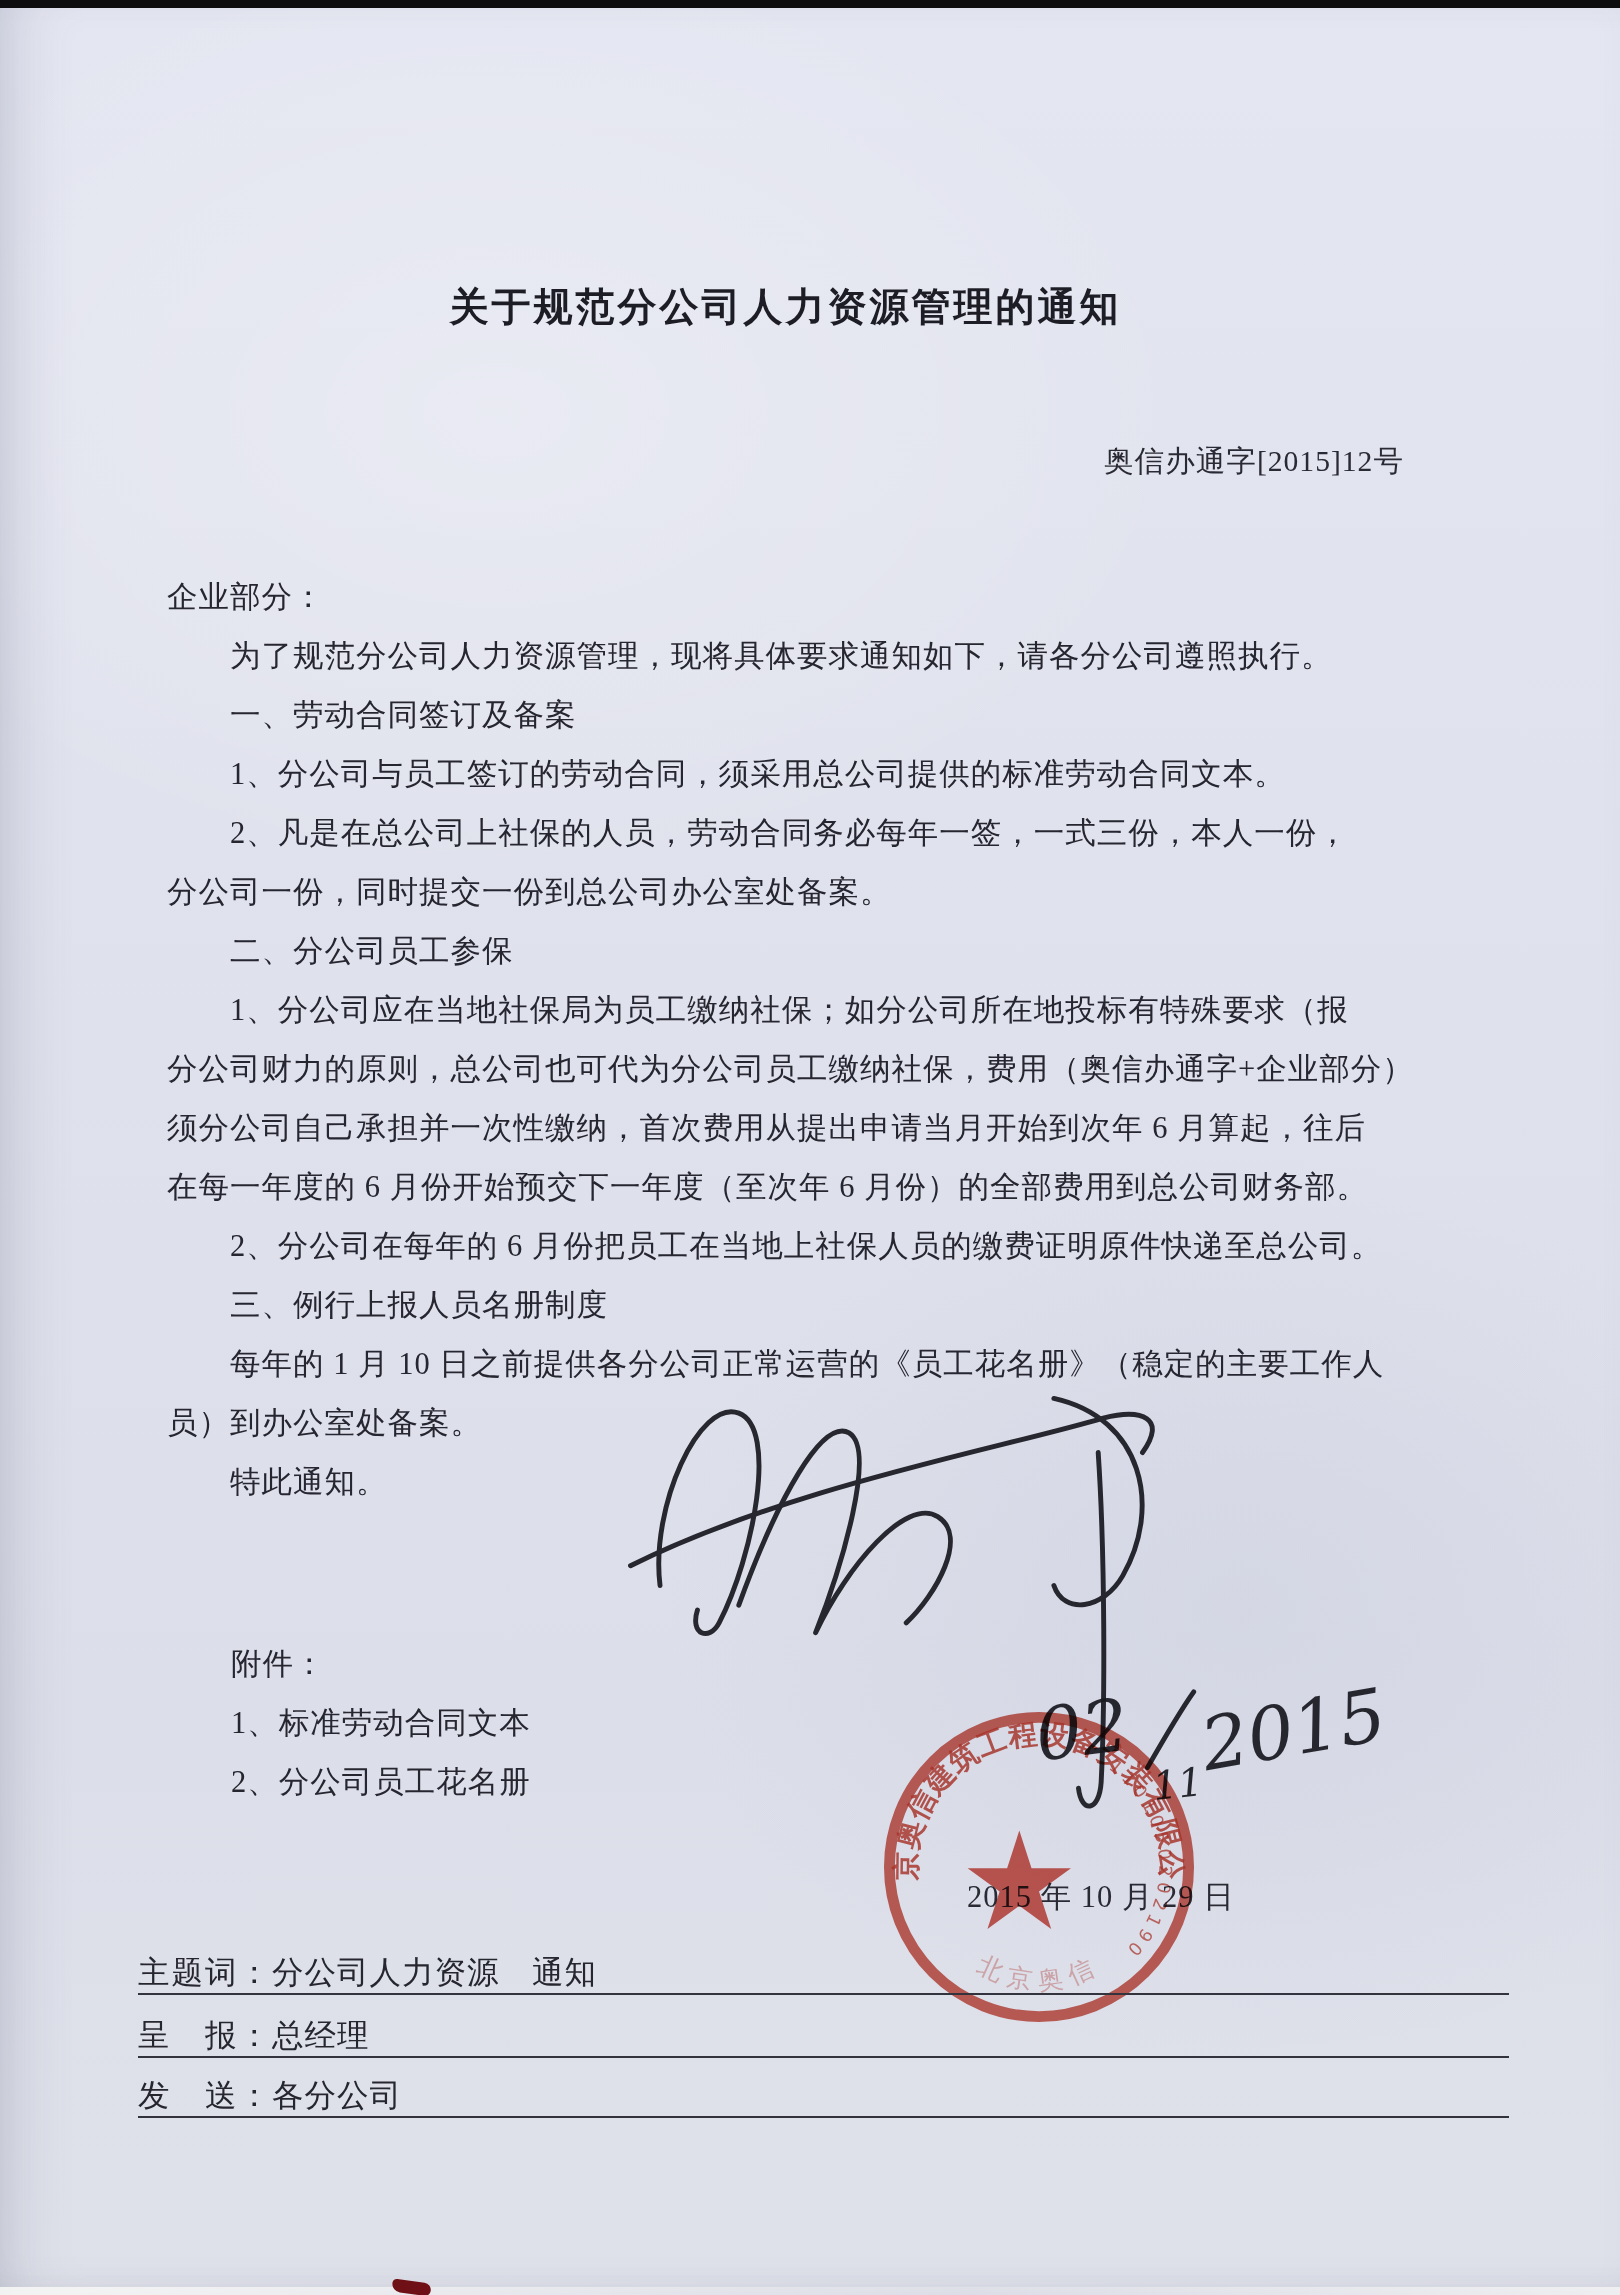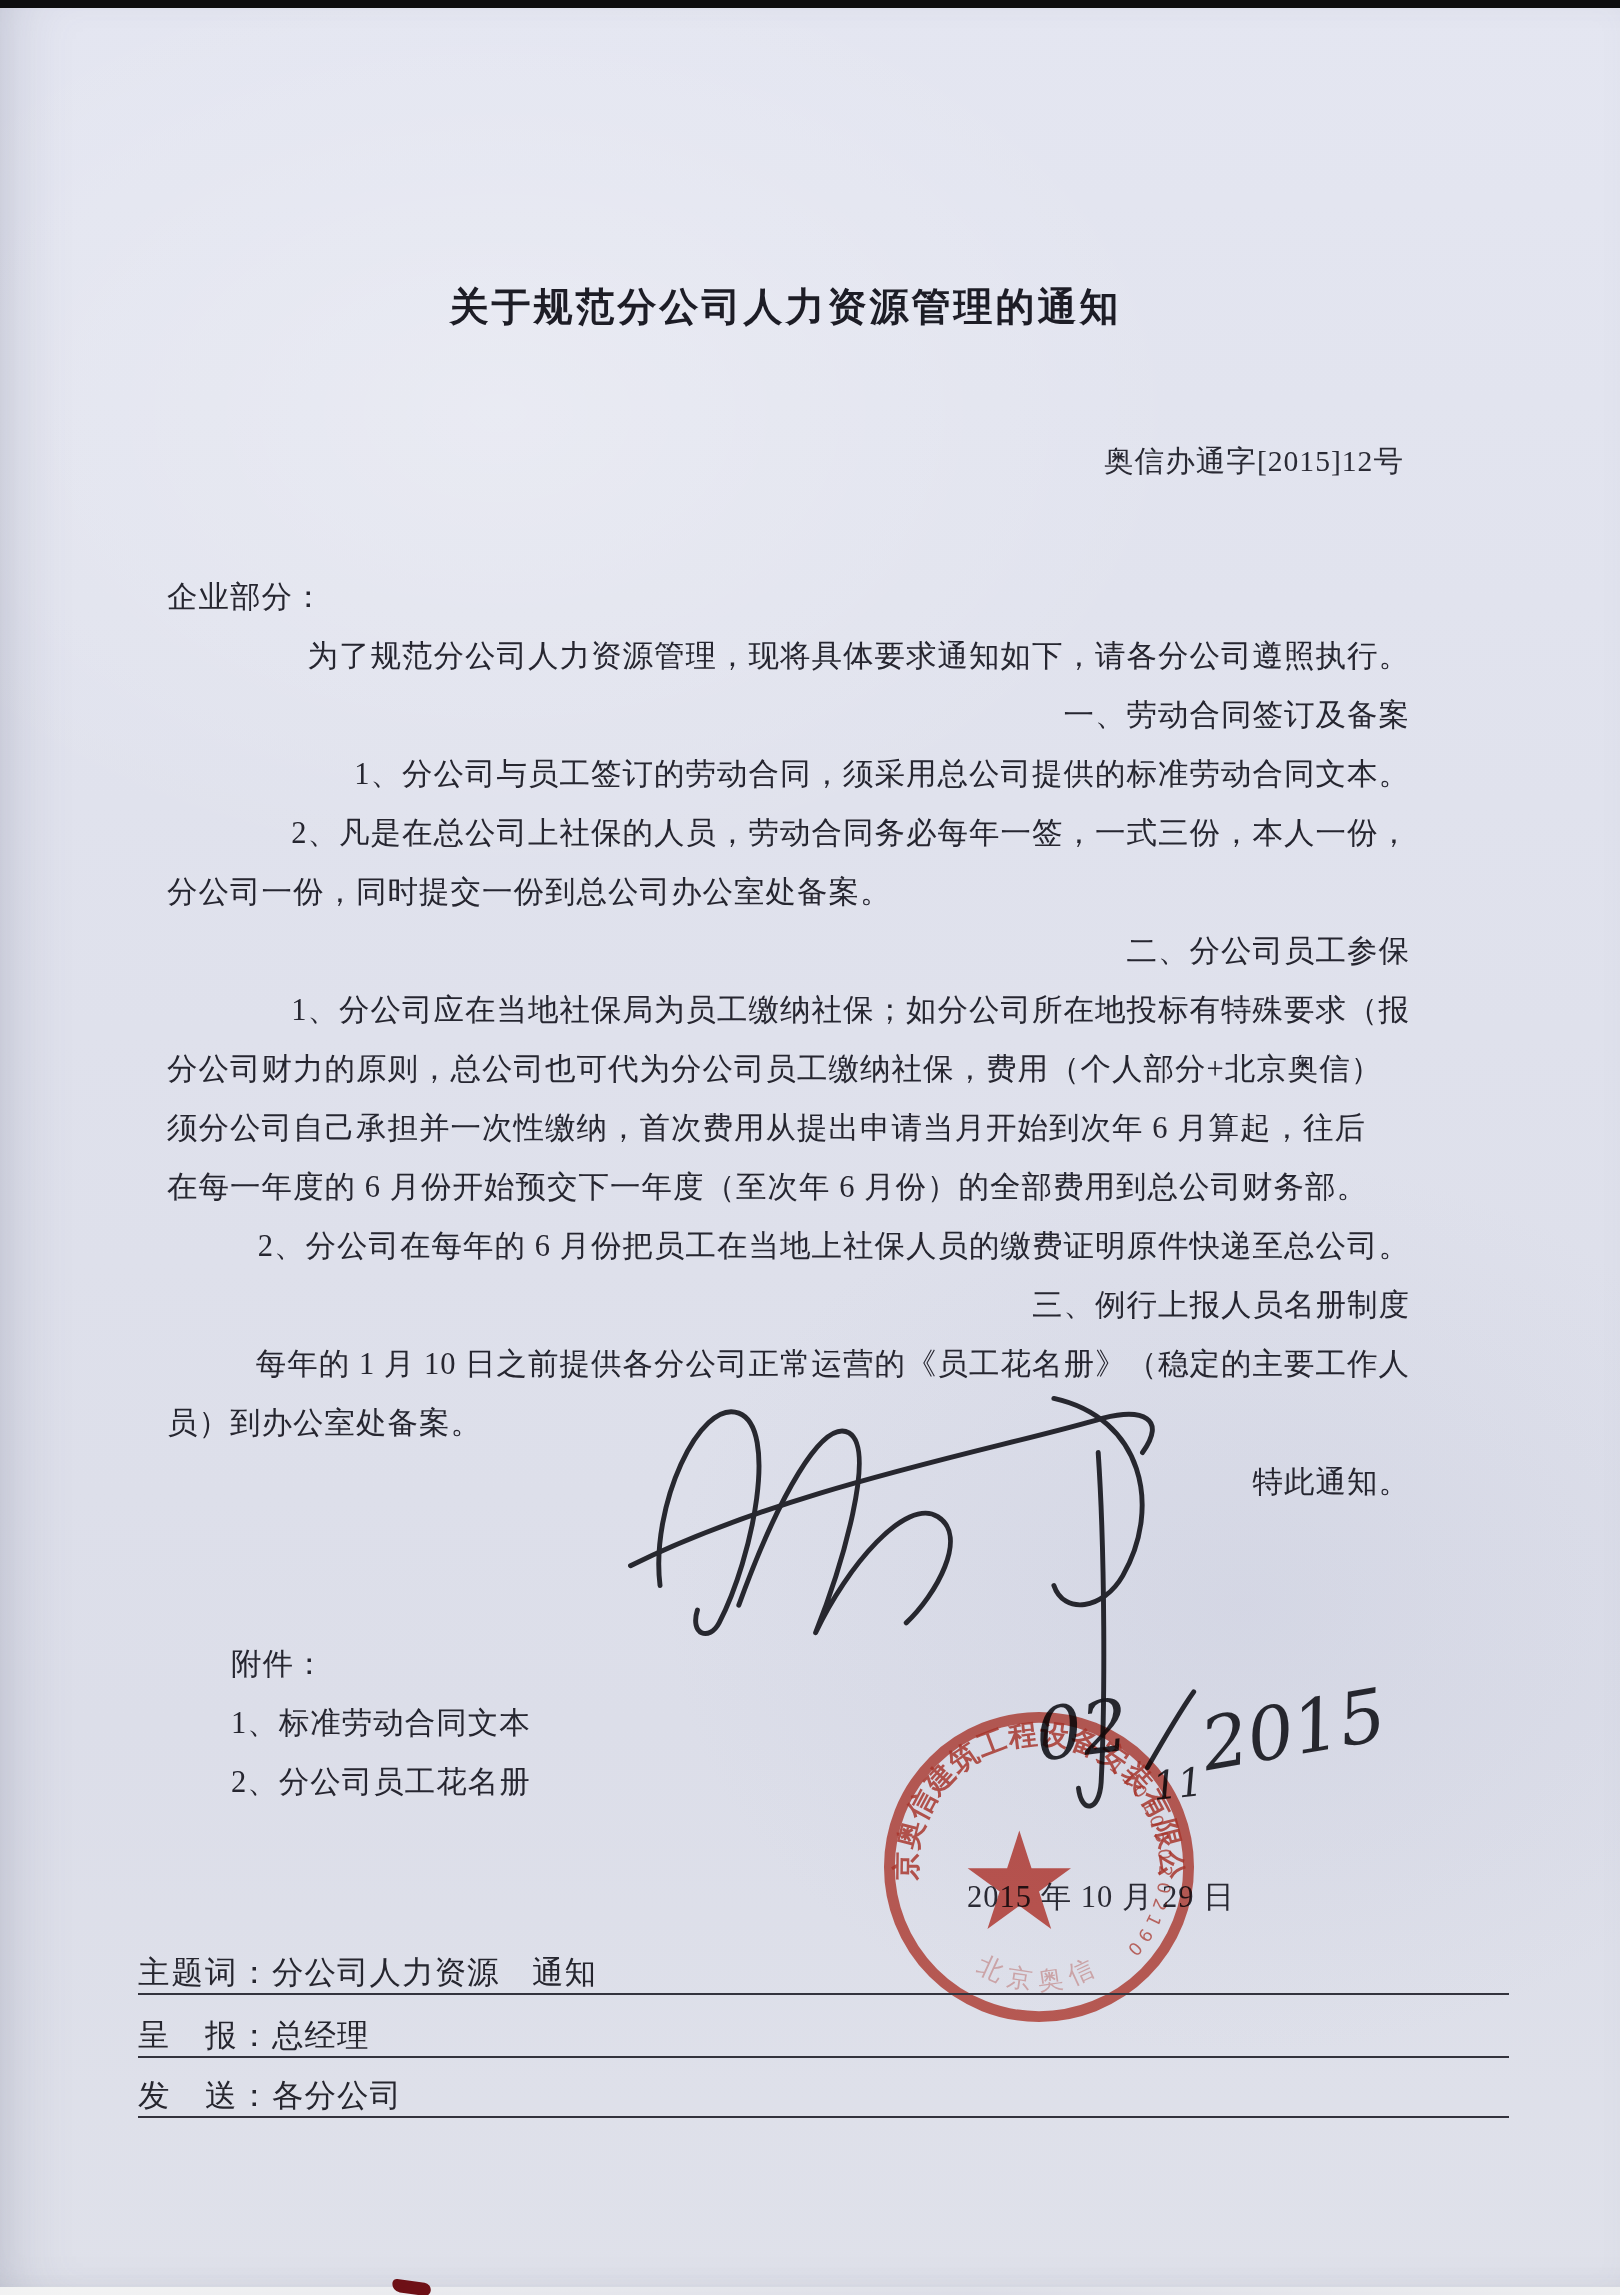--- a/index.html
+++ b/index.html
@@ -20,21 +20,21 @@
   .doc-title{
     position:absolute;left:167px;top:280px;width:1237px;text-align:center;
     font-size:39px;font-weight:bold;letter-spacing:3px;color:#1d1d26;
   }
   .doc-number{
     position:absolute;left:167px;top:441px;width:1237px;text-align:right;
     font-size:29.6px;letter-spacing:1px;color:#2a2a34;
   }
   .body-block{position:absolute;left:167px;top:568px;width:1243px;}
   .line{height:59px;line-height:59px;font-size:30.5px;letter-spacing:1px;white-space:nowrap;}
-  .ind{padding-left:63px;text-align:right;}
+  .ind{padding-left:63px;}
   .attach-block{position:absolute;left:231px;top:1635px;width:690px;}
   .doc-date{position:absolute;left:967px;top:1877px;font-size:30.5px;letter-spacing:1px;color:#2a2a34;text-align:right;}
   .footer-row{position:absolute;left:138px;width:1371px;height:41px;line-height:41px;
     border-bottom:2px solid #33333d;font-size:31.5px;letter-spacing:1px;color:#26262f;white-space:nowrap;}
   .footer-row .lab{letter-spacing:2px;}
   .stamp-svg{position:absolute;left:852px;top:1680px;width:374px;height:374px;mix-blend-mode:multiply;}
   .sig-svg{position:absolute;left:591px;top:1359px;width:847px;height:512px;mix-blend-mode:multiply;}
 </style>
 </head>
 <body>
@@ -49,21 +49,21 @@
 
   <div class="body-block">
     <div class="line">企业部分：</div>
     <div class="line ind">为了规范分公司人力资源管理，现将具体要求通知如下，请各分公司遵照执行。</div>
     <div class="line ind">一、劳动合同签订及备案</div>
     <div class="line ind">1、分公司与员工签订的劳动合同，须采用总公司提供的标准劳动合同文本。</div>
     <div class="line ind">2、凡是在总公司上社保的人员，劳动合同务必每年一签，一式三份，本人一份，</div>
     <div class="line">分公司一份，同时提交一份到总公司办公室处备案。</div>
     <div class="line ind">二、分公司员工参保</div>
     <div class="line ind">1、分公司应在当地社保局为员工缴纳社保；如分公司所在地投标有特殊要求（报</div>
-    <div class="line">分公司财力的原则，总公司也可代为分公司员工缴纳社保，费用（个人部分+北京奥信）</div>
+    <div class="line">分公司财力的原则，总公司也可代为分公司员工缴纳社保，费用（奥信办通字+企业部分）</div>
     <div class="line">须分公司自己承担并一次性缴纳，首次费用从提出申请当月开始到次年 6 月算起，往后</div>
     <div class="line">在每一年度的 6 月份开始预交下一年度（至次年 6 月份）的全部费用到总公司财务部。</div>
     <div class="line ind">2、分公司在每年的 6 月份把员工在当地上社保人员的缴费证明原件快递至总公司。</div>
     <div class="line ind">三、例行上报人员名册制度</div>
     <div class="line ind">每年的 1 月 10 日之前提供各分公司正常运营的《员工花名册》（稳定的主要工作人</div>
     <div class="line">员）到办公室处备案。</div>
     <div class="line ind">特此通知。</div>
   </div>
 
   <div class="attach-block">

